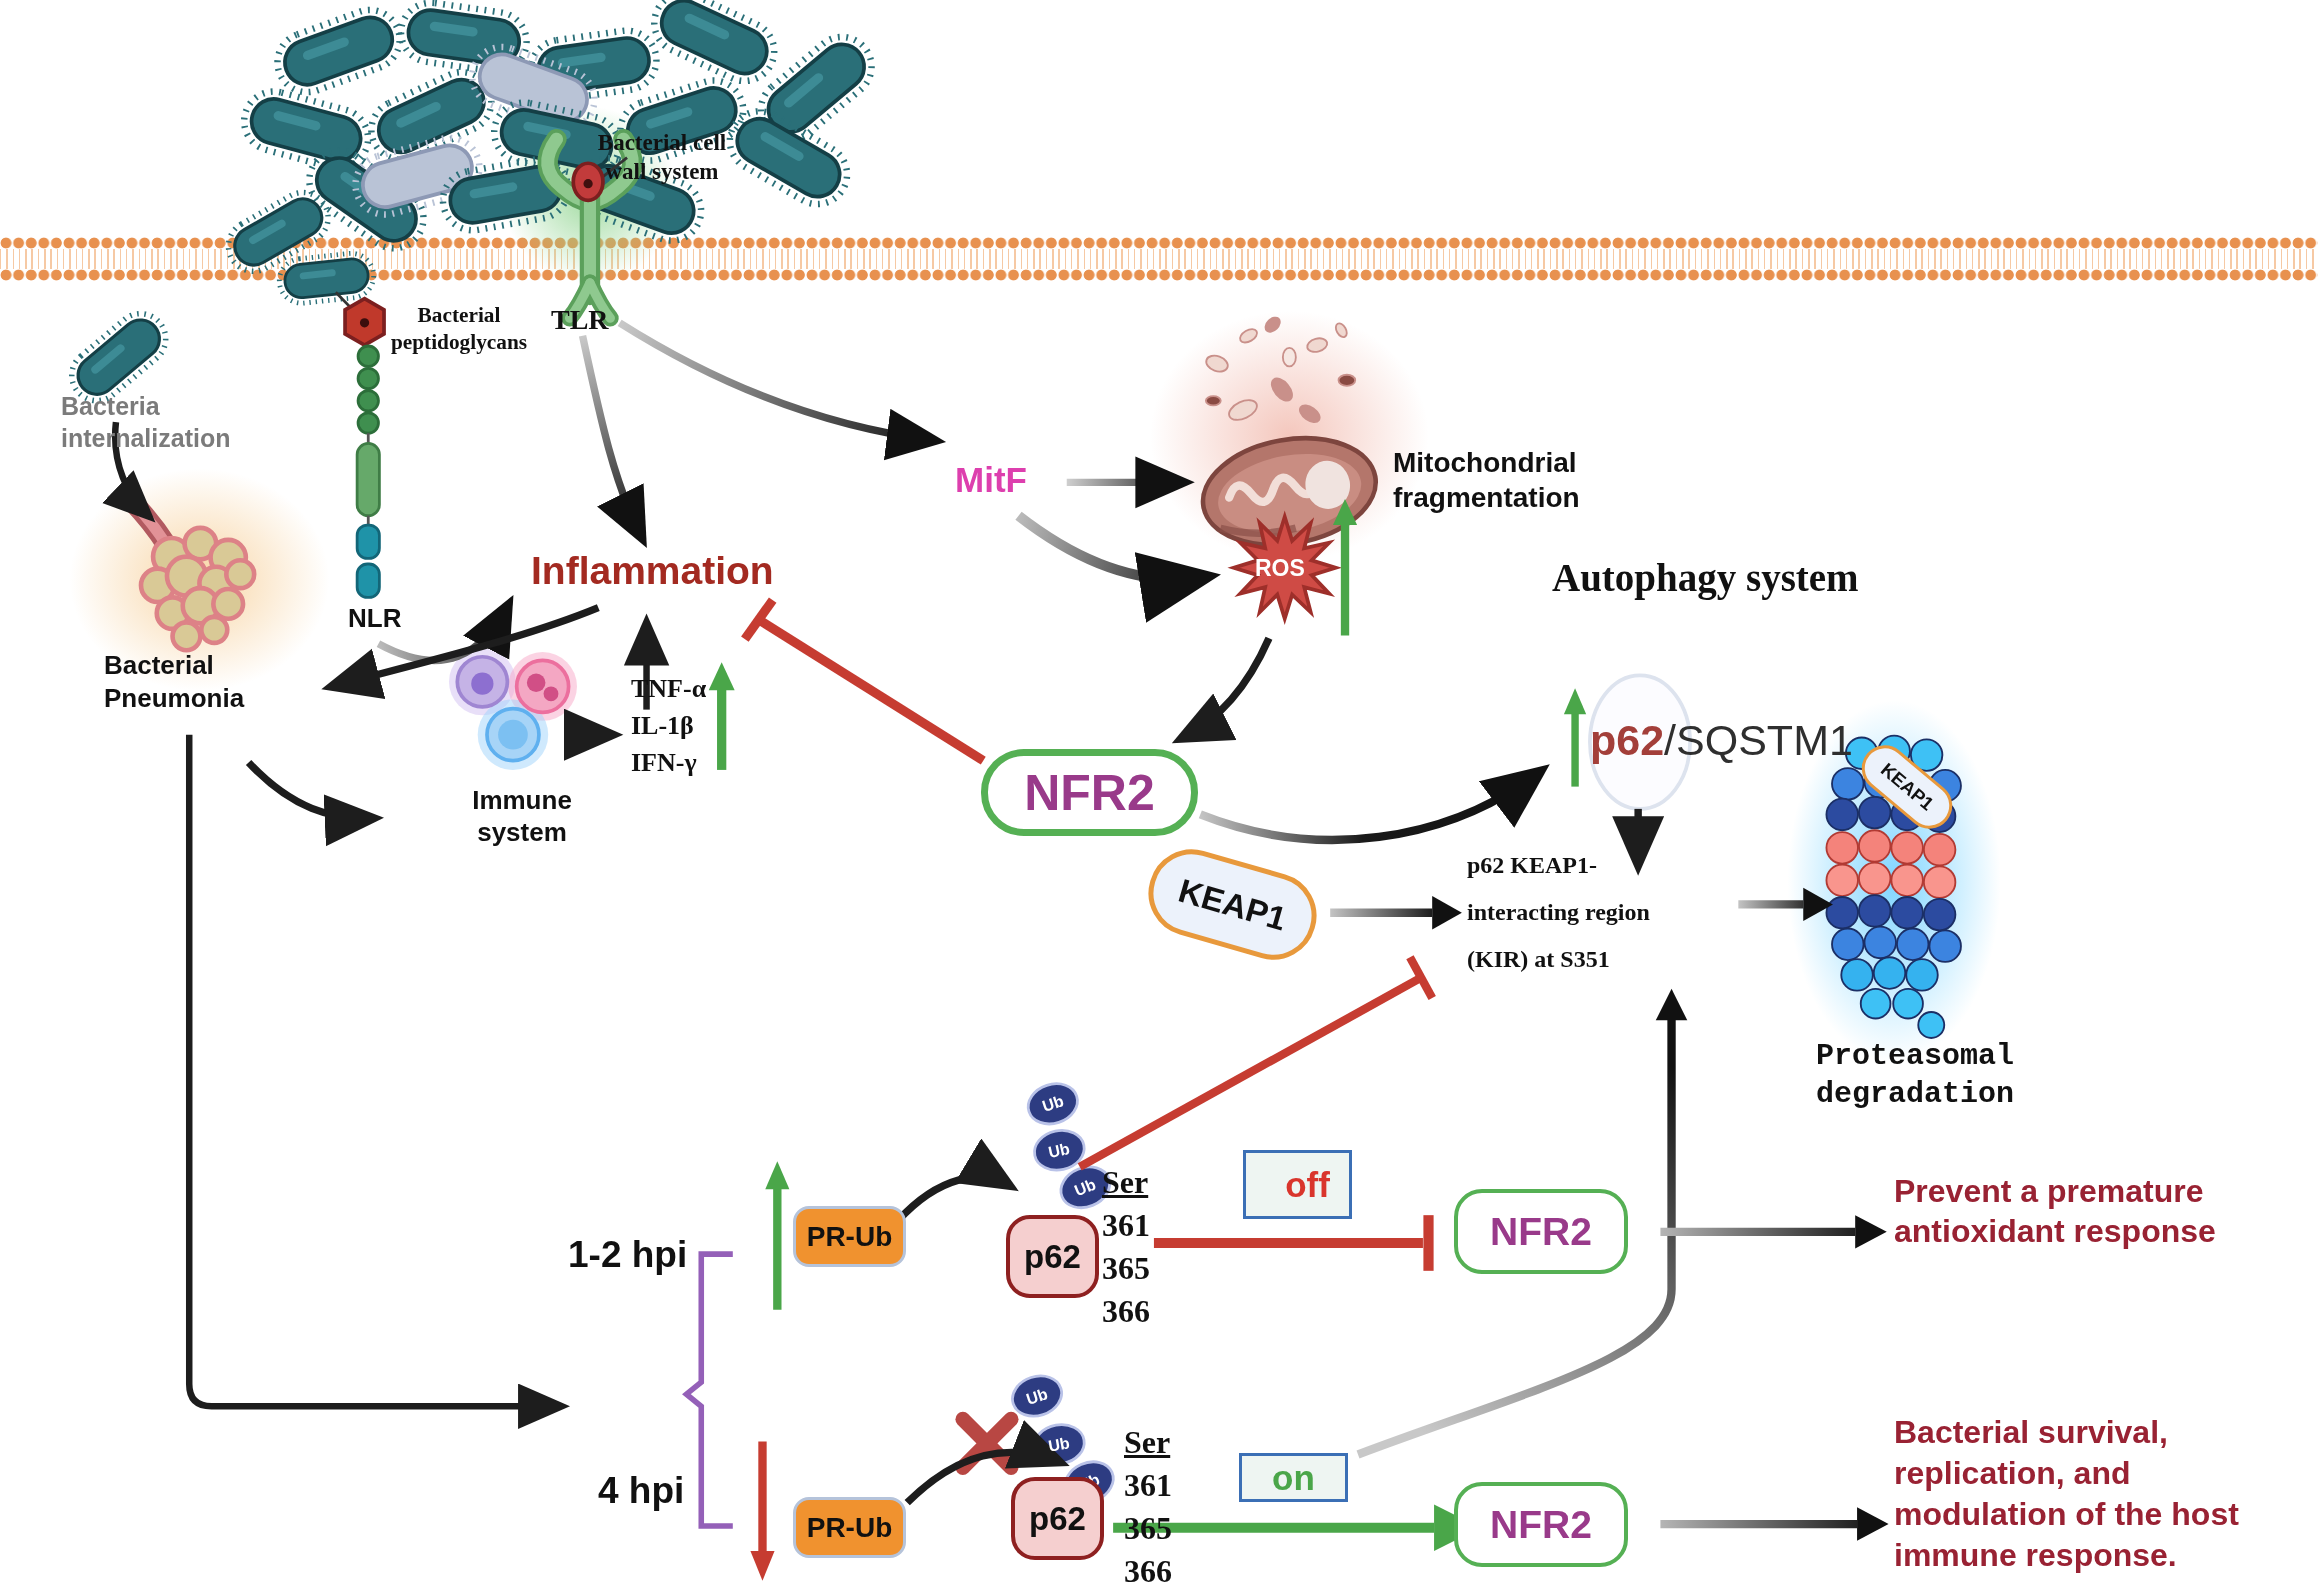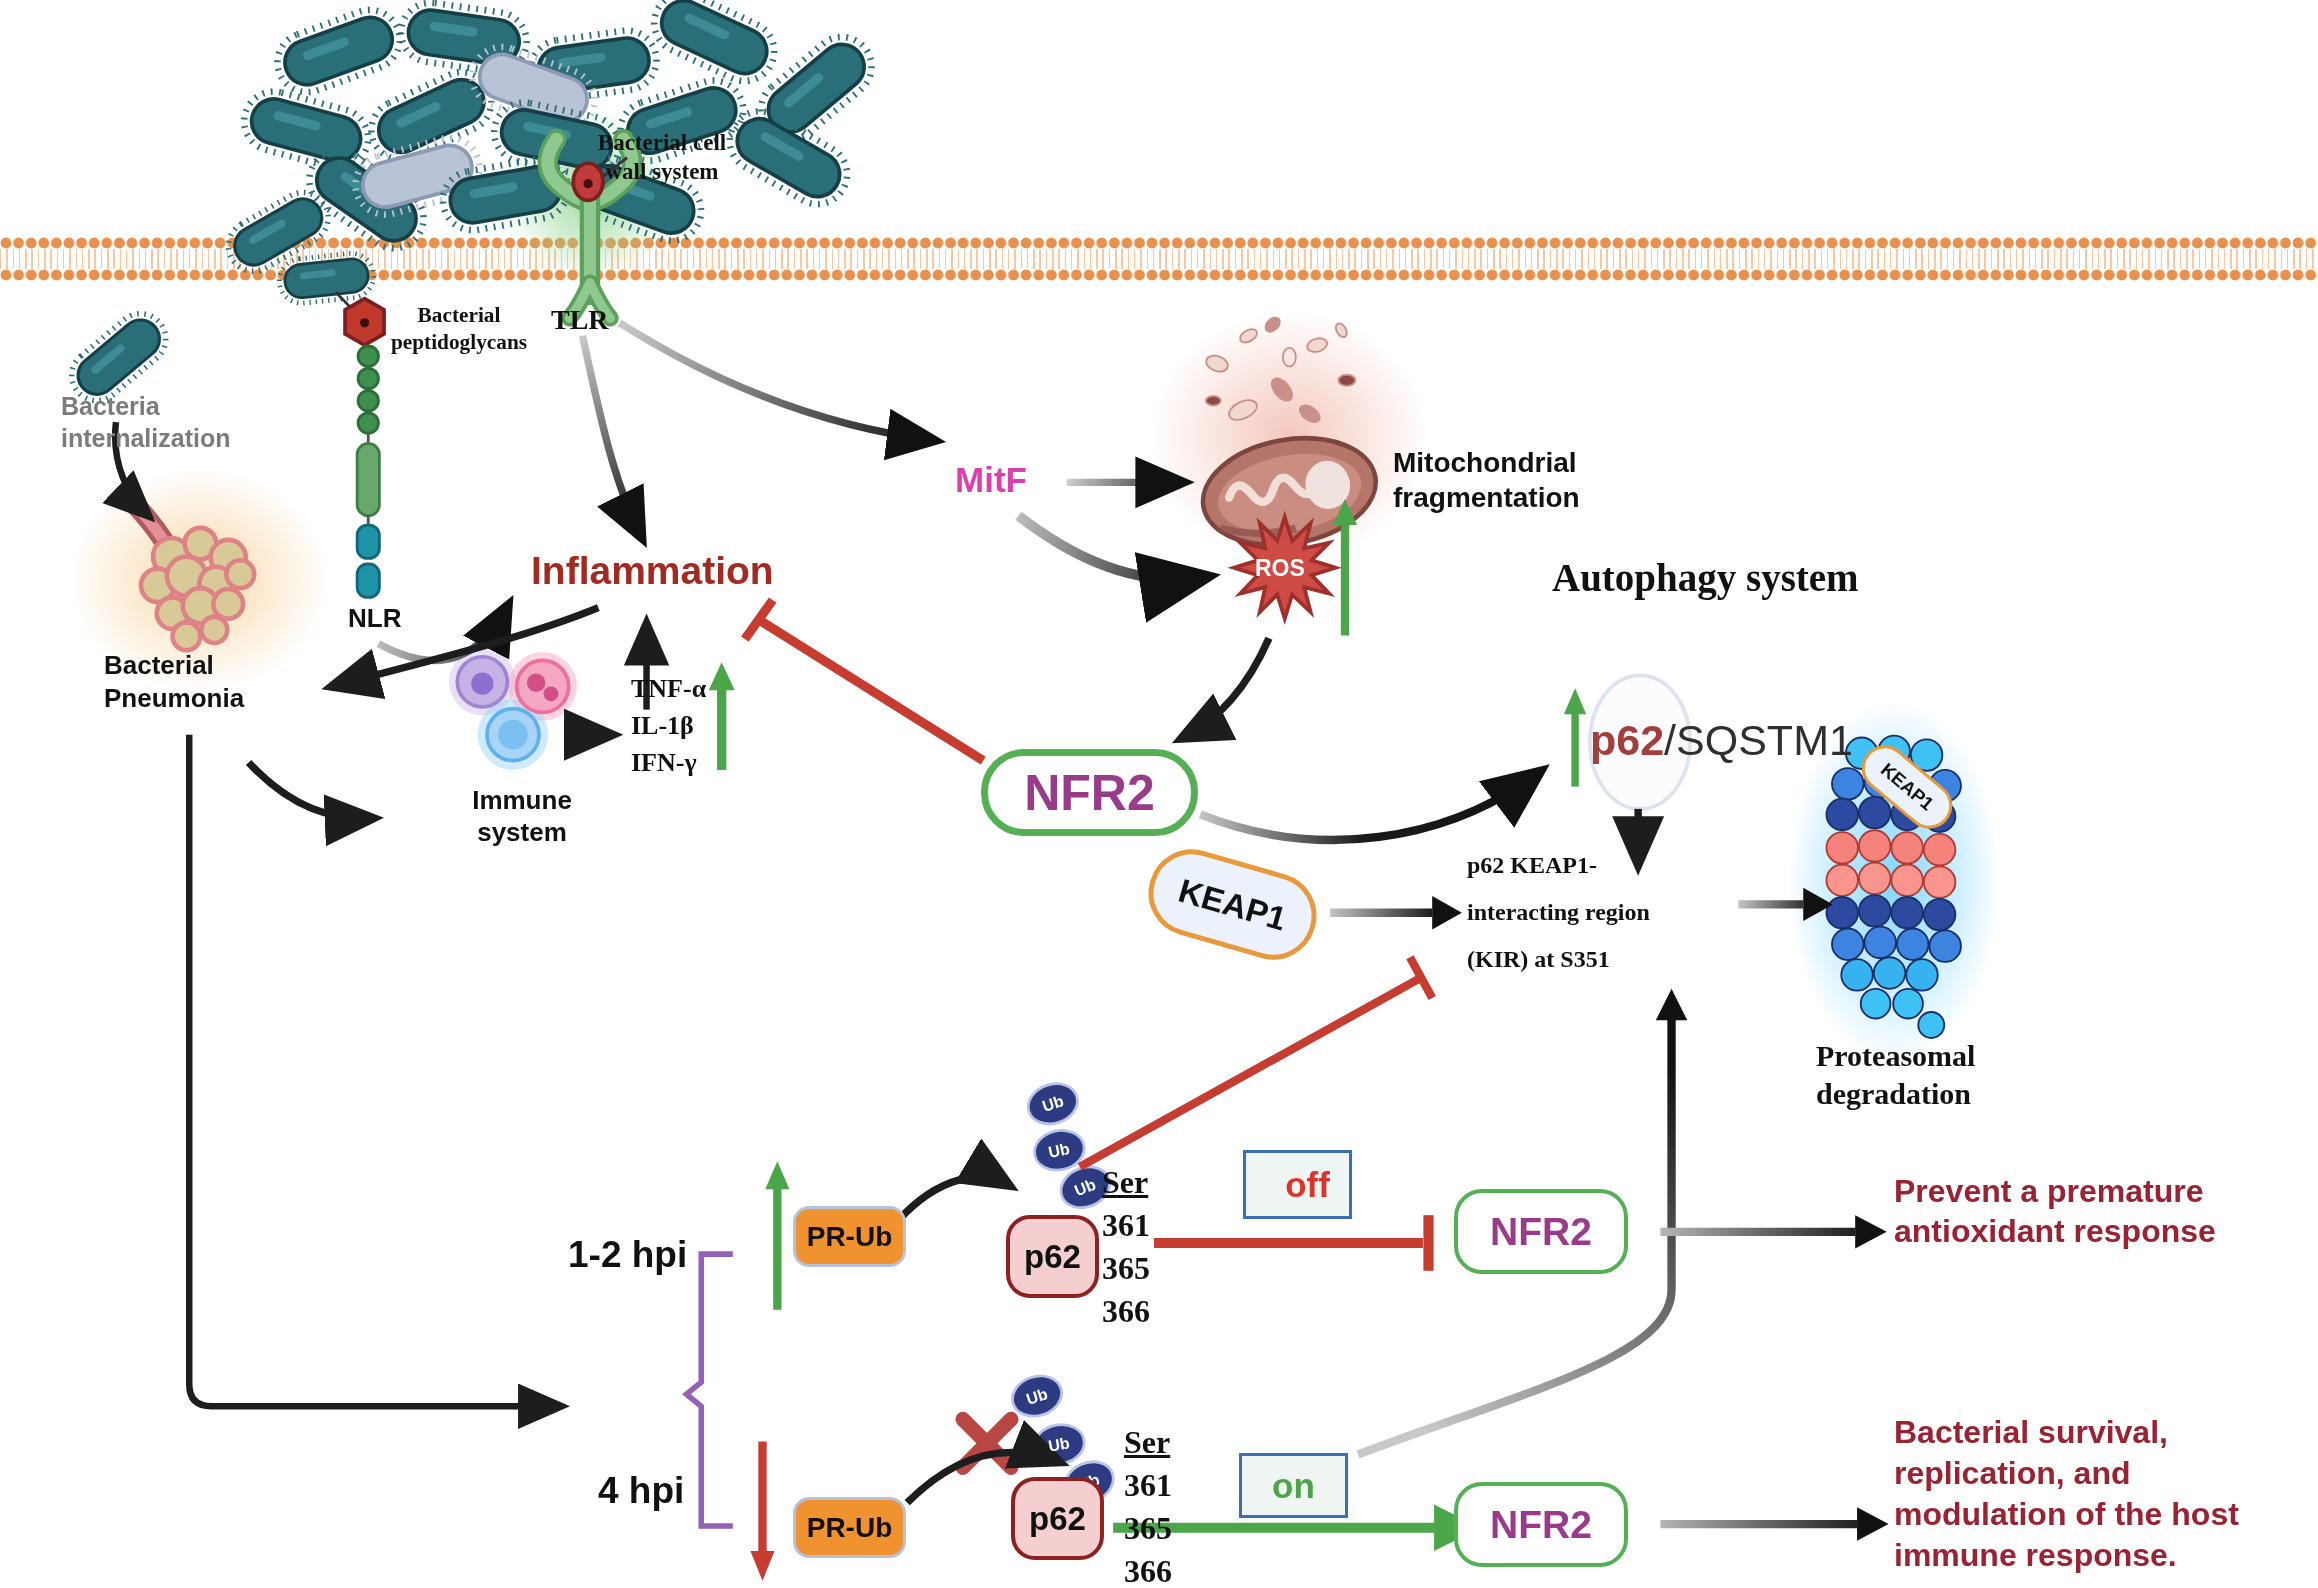--- a/index.html
+++ b/index.html
@@ -448,21 +448,21 @@
   <div class="t blk ser" style="left:1467px;top:842px;font-size:24px;font-weight:bold;line-height:47px;">
     <span>p62 KEAP1-</span>
     <span>interacting region</span>
     <span>(KIR) at S351</span>
   </div>
 
   <div class="box keap small" style="left:1855px;top:764px;width:104px;height:46px;transform:rotate(40deg);">
     <span>KEAP1</span>
   </div>
 
-  <div class="t blk ser" style="left:1816px;top:1037px;font-size:30px;font-weight:bold;line-height:38px;">
+  <div class="t blk ser" style="left:1816px;top:1037px;font-size:30px;font-weight:bold;line-height:38px;font-family:Liberation Mono, monospace;">
     <span>Proteasomal</span>
     <span>degradation</span>
   </div>
 
   <div class="t" style="left:568px;top:1234px;font-size:37px;font-weight:bold;">1-2 hpi</div>
 
   <div class="box prub" style="left:793px;top:1206px;width:113px;height:61px;">
     <span>PR-Ub</span>
   </div>
 
@@ -508,21 +508,21 @@
     <span>p62</span>
   </div>
 
   <div class="t blk ser serstack" style="left:1124px;top:1421px;">
     <span class="u">Ser</span>
     <span>361</span>
     <span>365</span>
     <span>366</span>
   </div>
 
-  <div class="box sw" style="left:1239px;top:1453px;width:109px;height:65px;color:#4aa649;">
+  <div class="box sw" style="left:1239px;top:1453px;width:109px;height:49px;color:#4aa649;">
     <span>on</span>
   </div>
 
   <div class="box nfr2" style="left:1454px;top:1482px;width:174px;height:85px;">
     <span>NFR2</span>
   </div>
 
   <div class="t blk" style="left:1894px;top:1412px;font-size:32px;font-weight:bold;color:#992233;line-height:41px;">
     <span>Bacterial survival,</span>
     <span>replication, and</span>

